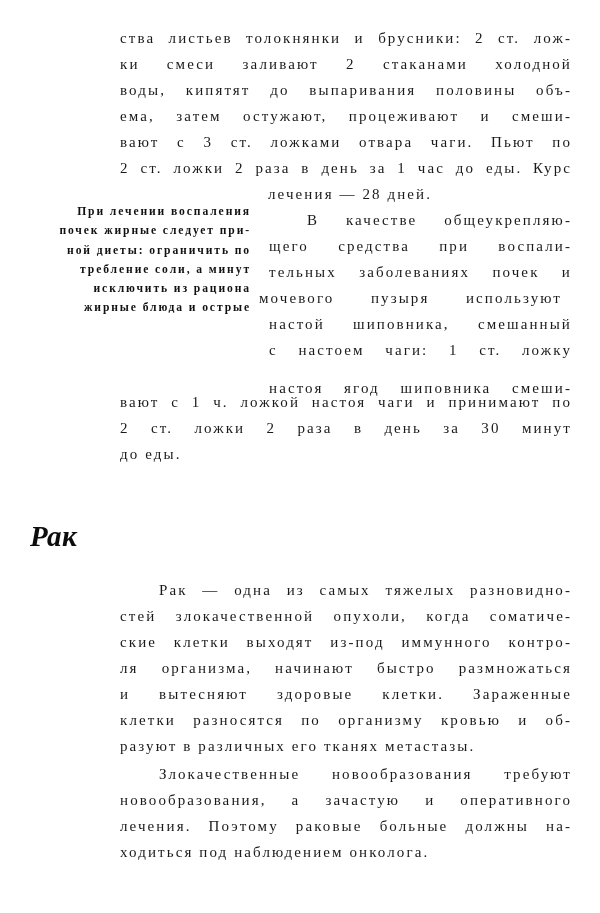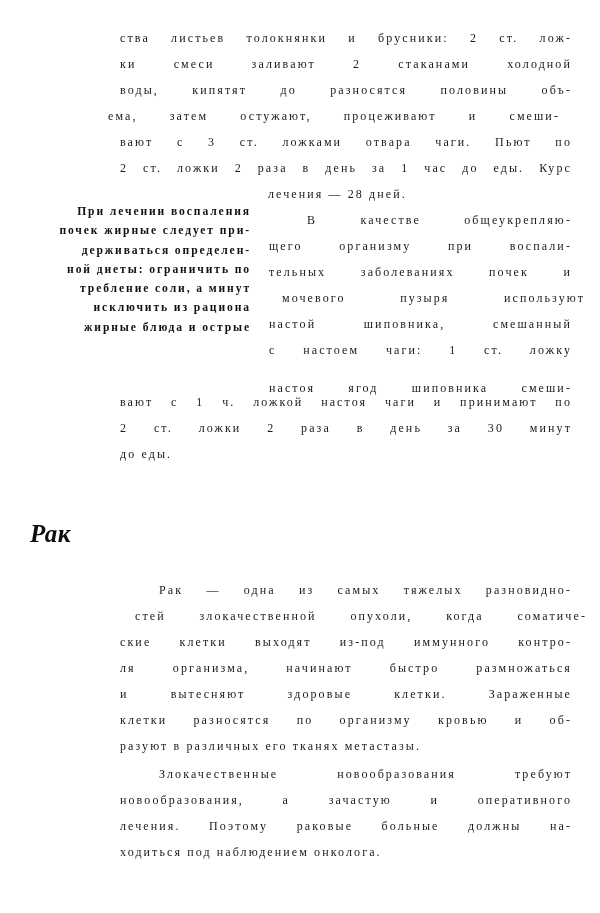--- a/index.html
+++ b/index.html
@@ -10,21 +10,21 @@
     body {
       width: 600px;
       height: 913px;
       position: relative;
       overflow: hidden;
       font-family: "Liberation Serif", "DejaVu Serif", serif;
       color: #1a1a1a;
     }
     .line {
       position: absolute;
-      font-size: 12px;
+      font-size: 15px;
       letter-spacing: 2.1px;
       white-space: nowrap;
       line-height: 20px;
     }
     .just {
       text-align: justify;
       text-align-last: justify;
     }
     .left { text-align: center; }
     .side {
@@ -44,66 +44,65 @@
       white-space: nowrap;
       text-align: right;
     }
     .heading {
       position: absolute;
       left: 30px;
       top: 520px;
       font-family: "Liberation Serif", "DejaVu Serif", serif;
       font-style: italic;
       font-weight: bold;
-      font-size: 25px;
+      font-size: 29px;
       letter-spacing: 0.5px;
       color: #0d0d0d;
     }
   </style>
 </head>
 <body>
 
 <div>
   <div class="line just" style="left:120px; top:28px; width:452px;">ства листьев толокнянки и брусники: 2 ст. лож-</div>
   <div class="line just" style="left:120px; top:54px; width:452px;">ки смеси заливают 2 стаканами холодной</div>
-  <div class="line just" style="left:120px; top:80px; width:452px;">воды, кипятят до разносятся половины объ-</div>
-  <div class="line just" style="left:108px; top:106px; width:452px;">ема, затем остужают, процеживают и смеши-</div>
+  <div class="line just" style="left:120px; top:80px; width:452px;">воды, кипятят до выпаривания половины объ-</div>
+  <div class="line just" style="left:120px; top:106px; width:452px;">ема, затем остужают, процеживают и смеши-</div>
   <div class="line just" style="left:120px; top:132px; width:452px;">вают с 3 ст. ложками отвара чаги. Пьют по</div>
   <div class="line just" style="left:120px; top:158px; width:452px;">2 ст. ложки 2 раза в день за 1 час до еды. Курс</div>
   <div class="line left" style="left:268px; top:184px;">лечения — 28 дней.</div>
 </div>
 
 <div class="side">
   <span class="sl">При лечении воспаления</span>
   <span class="sl">почек жирные следует при-</span>
-  <span class="sl">держиваться определен-</span>
   <span class="sl">ной диеты: ограничить по</span>
   <span class="sl">требление соли, а минут</span>
   <span class="sl">исключить из рациона</span>
   <span class="sl">жирные блюда и острые</span>
 </div>
 
 <div>
   <div class="line just" style="left:307px; top:210px; width:265px;">В качестве общеукрепляю-</div>
-  <div class="line just" style="left:269px; top:236px; width:303px;">щего организму при воспали-</div>
+  <div class="line just" style="left:269px; top:236px; width:303px;">щего средства при воспали-</div>
   <div class="line just" style="left:269px; top:262px; width:303px;">тельных заболеваниях почек и</div>
-  <div class="line just" style="left:282px; top:288px; width:303px;">мочевого пузыря используют</div>
+  <div class="line just" style="left:259px; top:288px; width:303px;">мочевого пузыря используют</div>
   <div class="line just" style="left:269px; top:314px; width:303px;">настой шиповника, смешанный</div>
   <div class="line just" style="left:269px; top:340px; width:303px;">с настоем чаги: 1 ст. ложку</div>
   <div class="line just" style="left:269px; top:366px; width:303px;margin-top:12px;">настоя ягод шиповника смеши-</div>
   <div class="line just" style="left:120px; top:392px; width:452px;">вают с 1 ч. ложкой настоя чаги и принимают по</div>
   <div class="line just" style="left:120px; top:418px; width:452px;">2 ст. ложки 2 раза в день за 30 минут</div>
   <div class="line left" style="left:120px; top:444px;">до еды.</div>
 </div>
 
 <div class="heading">Рак</div>
 
 <div>
   <div class="line just" style="left:159px; top:580px; width:413px;">Рак — одна из самых тяжелых разновидно-</div>
-  <div class="line just" style="left:135px; top:606px; width:452px;">стей злокачественной опухоли, когда соматиче-</div>
+  <div class="line just" style="left:120px; top:606px; width:452px;">стей злокачественной опухоли, когда соматиче-</div>
   <div class="line just" style="left:120px; top:632px; width:452px;">ские клетки выходят из-под иммунного контро-</div>
   <div class="line just" style="left:120px; top:658px; width:452px;">ля организма, начинают быстро размножаться</div>
   <div class="line just" style="left:120px; top:684px; width:452px;">и вытесняют здоровые клетки. Зараженные</div>
   <div class="line just" style="left:120px; top:710px; width:452px;">клетки разносятся по организму кровью и об-</div>
   <div class="line left" style="left:120px; top:736px;">разуют в различных его тканях метастазы.</div>
 </div>
 
 <div>
   <div class="line just" style="left:159px; top:764px; width:413px;">Злокачественные новообразования требуют</div>
   <div class="line just" style="left:120px; top:790px; width:452px;">новообразования, а зачастую и оперативного</div>

